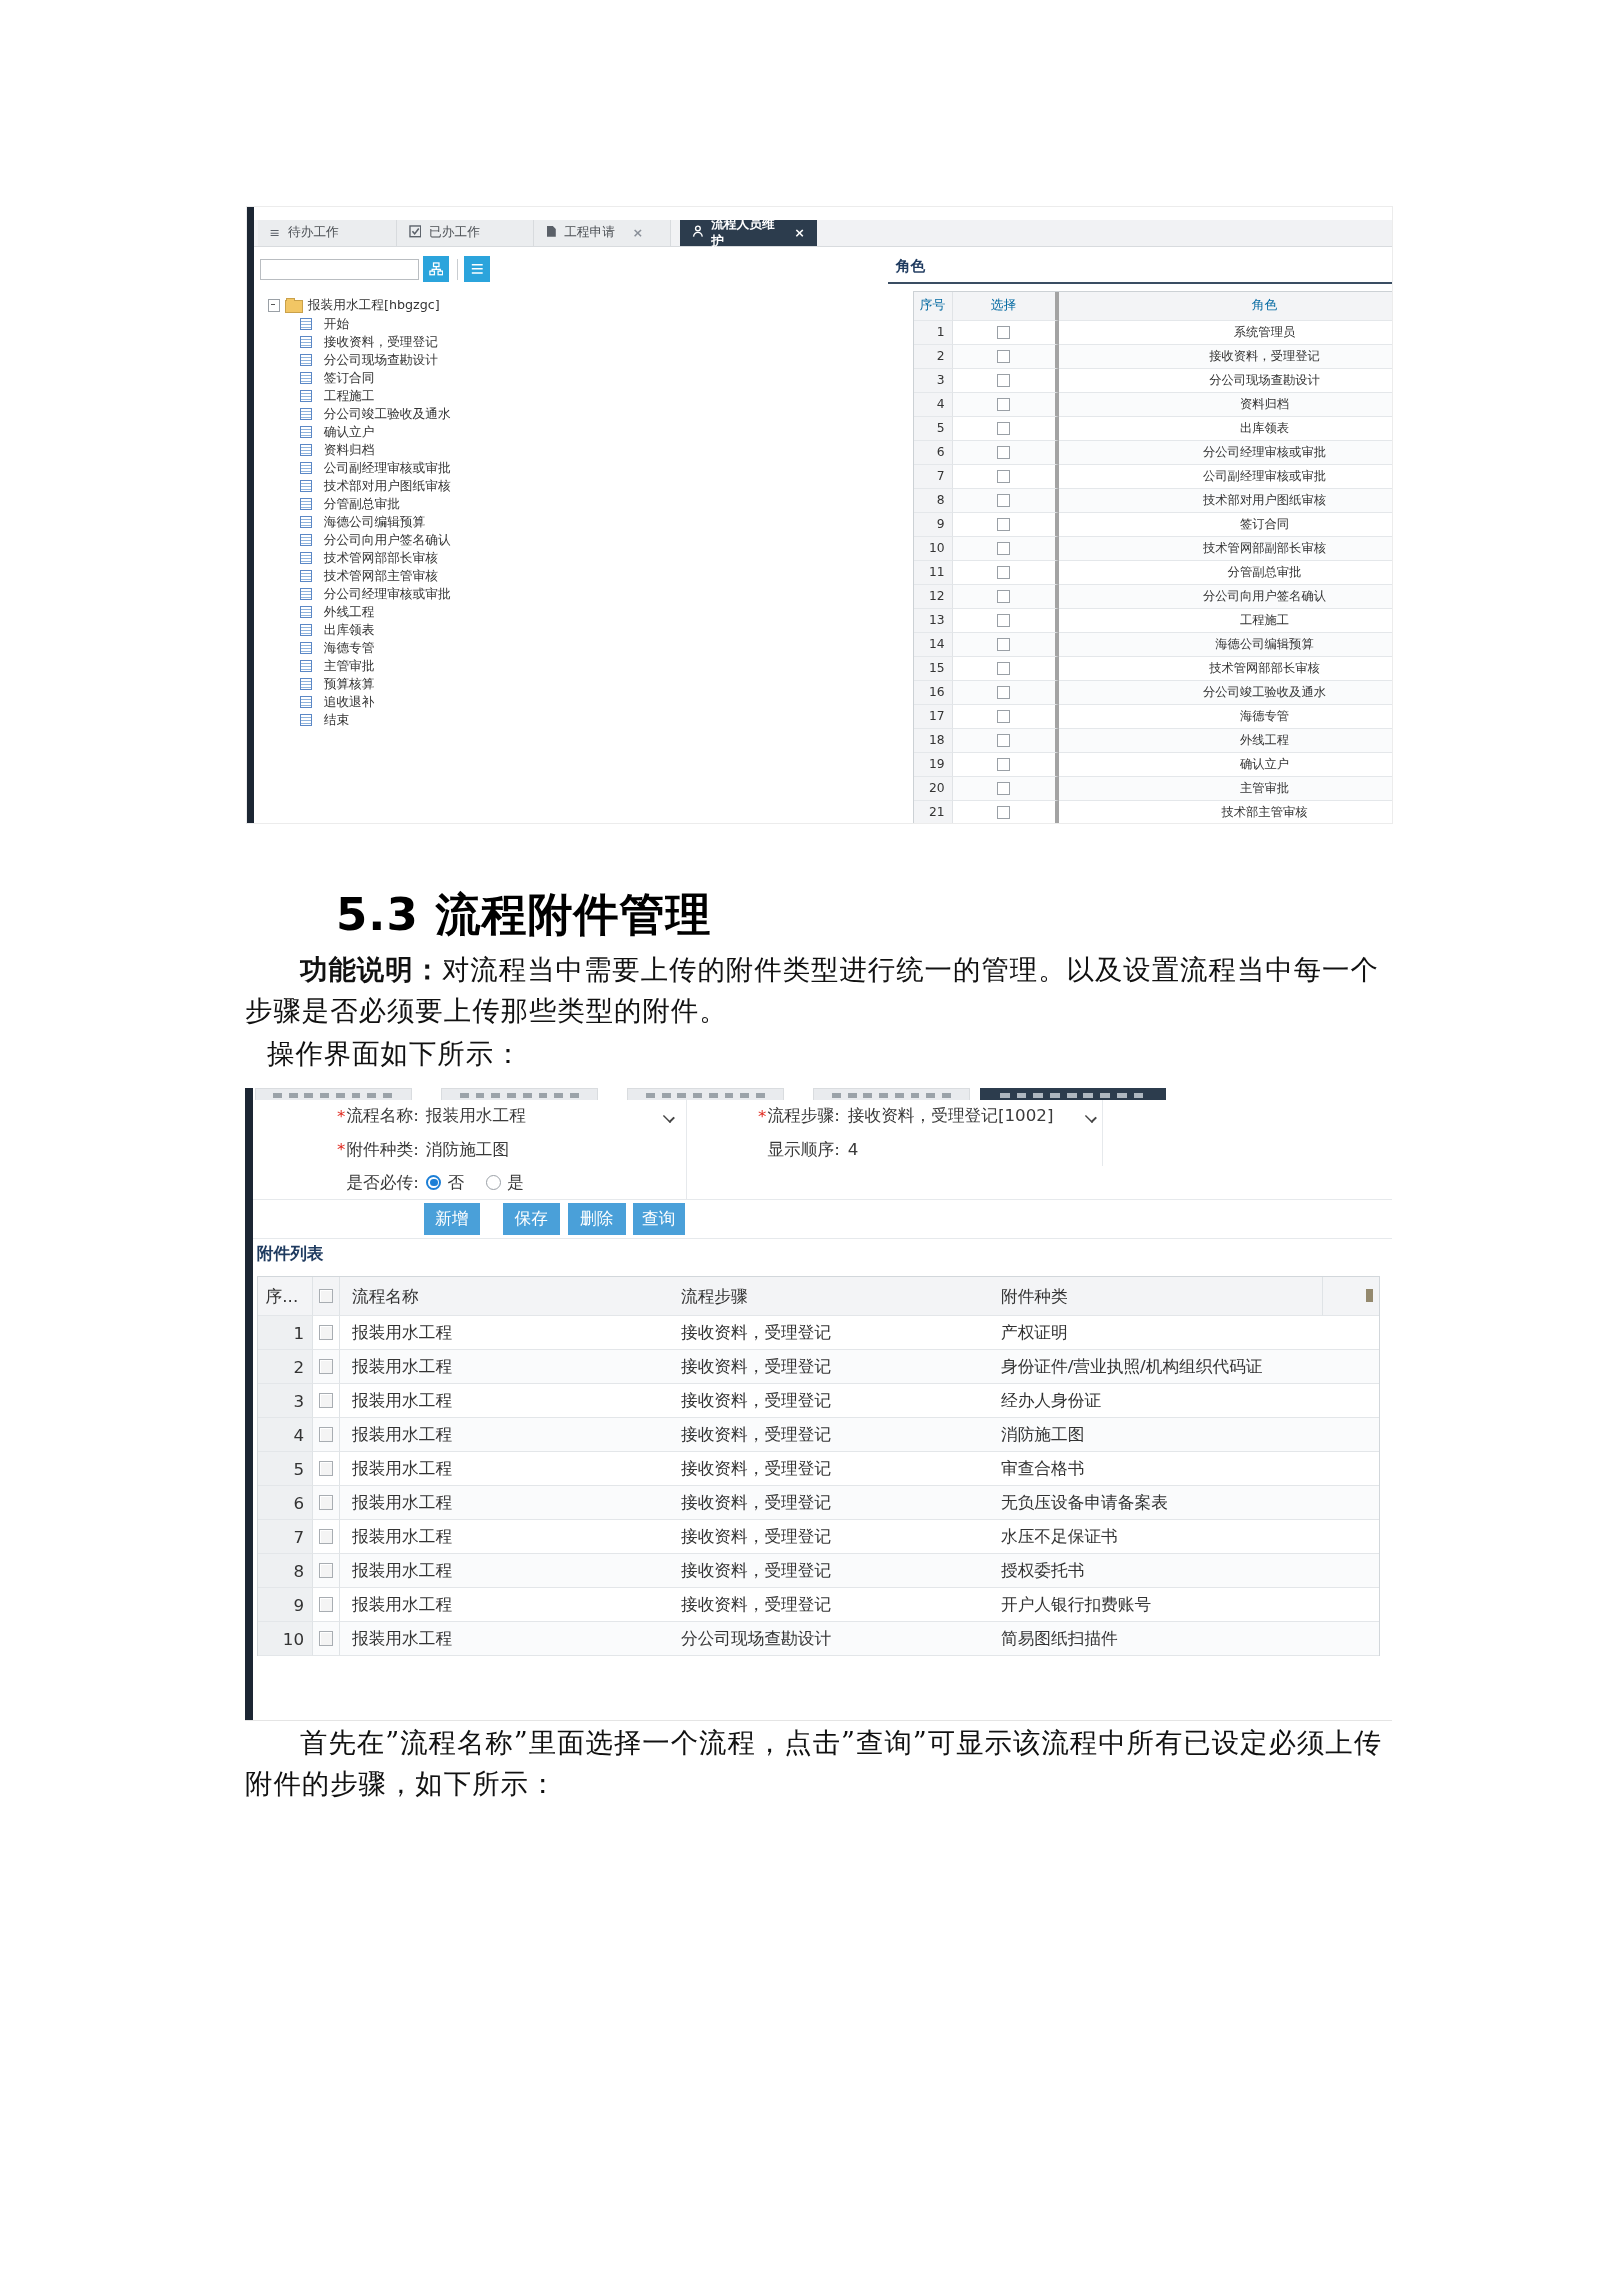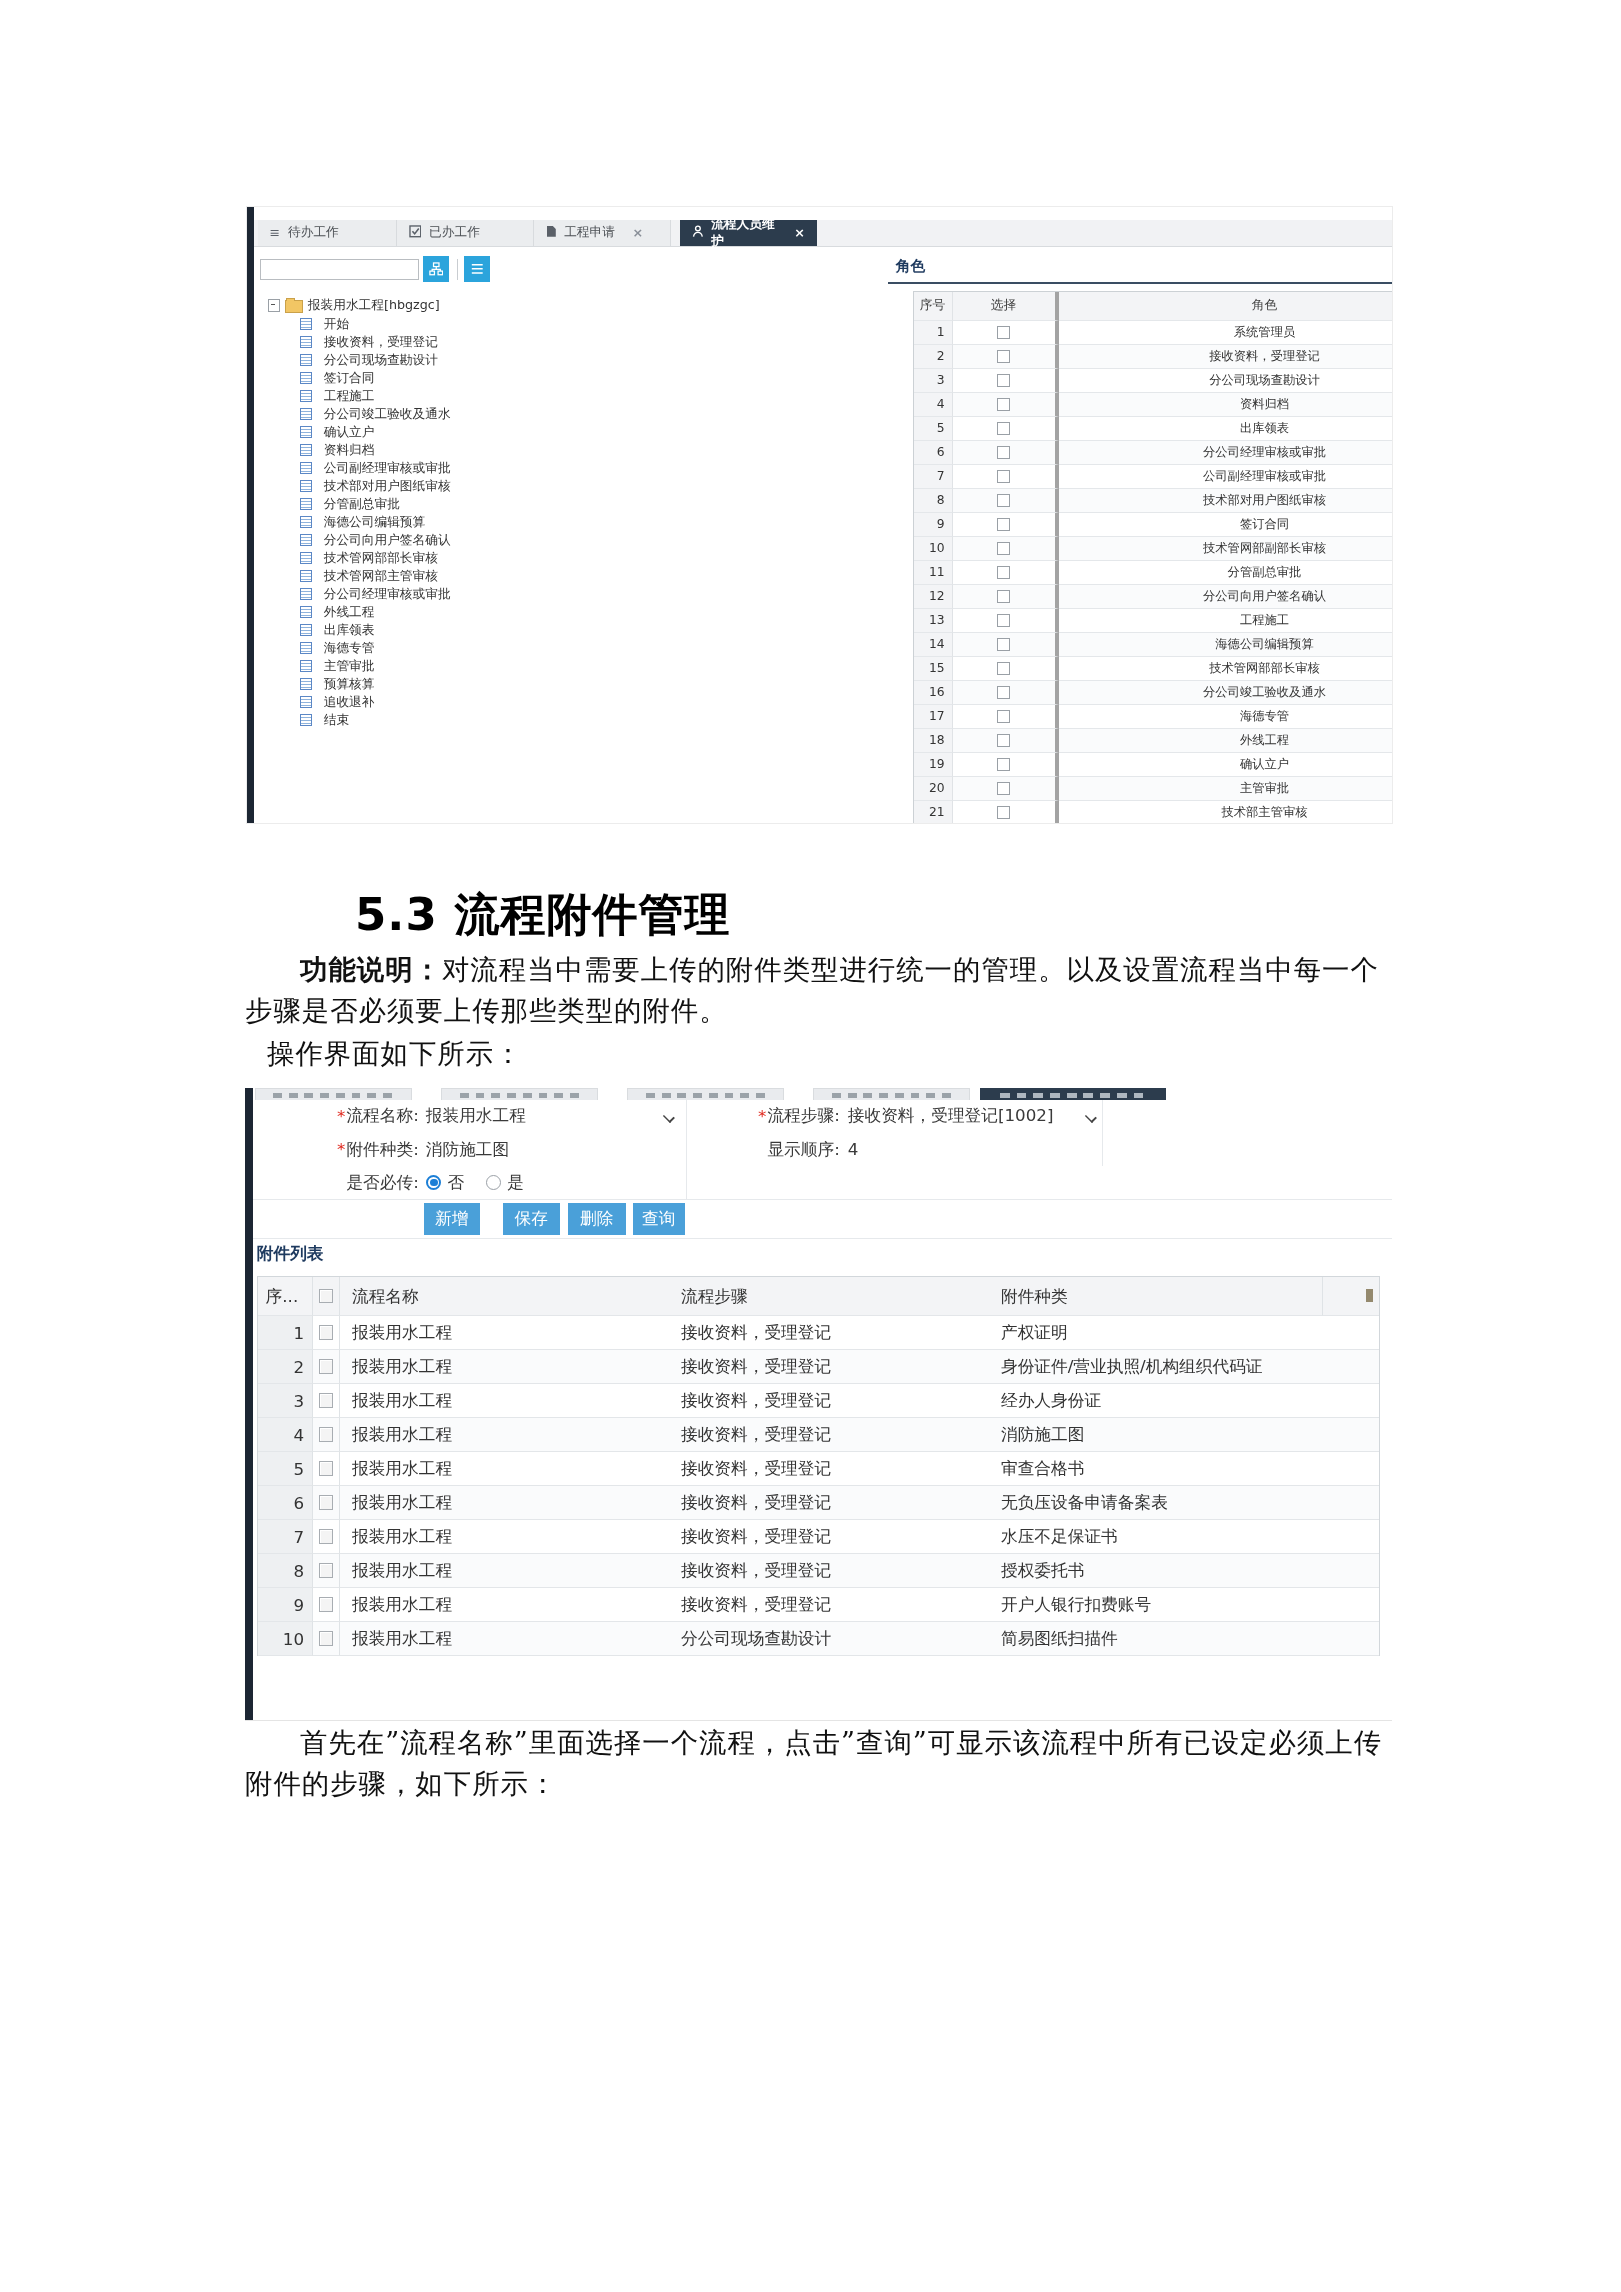--- a/index.html
+++ b/index.html
@@ -1,20 +1,20 @@
 <!DOCTYPE html>
 <html style="--accent-blue: #2ba4dc; --button-blue: #4aa0d9; --active-tab: #2c3c4d; --panel-title: #1e3a5f; --dark-bar: #1c2633; --header-bg: #f3f4f6; --radio-blue: #1c7fd6;"><head>
 <meta charset="utf-8">
 <style>
   html,body{margin:0;padding:0;background:#fff;}
   body{font-family:"DejaVu Sans",sans-serif;}
   #page{position:relative;width:1621px;height:2293px;background:#fff;overflow:hidden;}
 
   
-  .doc-heading{position:absolute;left:355px;top:885px;font-size:45px;font-weight:bold;color:#000;
+  .doc-heading{position:absolute;left:336px;top:885px;font-size:45px;font-weight:bold;color:#000;
     letter-spacing:1px;font-family:"DejaVu Sans",sans-serif;}
   .doc-para{position:absolute;left:245px;width:1215px;font-family:"DejaVu Serif",serif;
     font-size:27.4px;color:#111;line-height:41px;letter-spacing:1px;}
   #para1{top:949px;}
   #para2{top:1033px;left:267px;}
   #para3{top:1722px;}
   .indent{display:inline-block;width:55px;}
   .bold{font-weight:bold;font-family:"DejaVu Sans",sans-serif;}
 
   
@@ -51,21 +51,21 @@
   .expander{width:10.8px;height:10.8px;border:1px solid #9aa0a6;background:#fff;position:relative;flex:0 0 auto;}
   .expander::after{content:"";position:absolute;left:2px;top:3.9px;width:4.9px;height:1px;background:#555;}
   .folder{width:15.7px;height:10.8px;background:#f2c664;border:1px solid #caa14a;position:relative;flex:0 0 auto;margin-top:2px;}
   .folder::before{content:"";position:absolute;left:0;top:-2.9px;width:6.9px;height:2px;background:#f2c664;border:1px solid #caa14a;border-bottom:none;}
   .tree-node{display:flex;align-items:center;height:18px;padding-left:46px;gap:12px;cursor:pointer;}
   .node-icon{width:11.8px;height:11.8px;border:1px solid #5b87c5;box-sizing:border-box;flex:0 0 auto;
     background:repeating-linear-gradient(#ffffff 0 2px,#8fb3dc 2px 2.9px);}
 
   .rtable{margin:6.9px 0 0 24.5px;width:559px;border:1px solid #ccd1d5;border-bottom:none;box-sizing:border-box;}
   .rhead,.rrow{display:grid;grid-template-columns:39px 106px 1fr;}
-  .rhead{height:29px;background:var(--header-bg);font-size:12.7px;color:#404040;}
+  .rhead{height:29px;background:var(--header-bg);font-size:12.7px;color:#0369a1;}
   .rrow{height:24px;font-size:12.3px;color:#333;}
   .rrow:nth-child(even){background:#fafbfc;}
   .rc{border-bottom:1px solid #e4e7ea;display:flex;align-items:center;box-sizing:border-box;overflow:hidden;}
   .rc-no{justify-content:flex-end;padding-right:6.9px;background:#f3f4f6;border-right:1px solid #e0e3e6;}
   .rhead .rc-no{justify-content:center;padding-right:0;}
   .rc-sel{justify-content:center;border-right:4px solid #a3a3a3;}
   .rc-role{justify-content:center;}
   .cb{width:12.7px;height:12.7px;border:1px solid #9aa0a6;background:#fff;box-sizing:border-box;cursor:pointer;}
 
   

